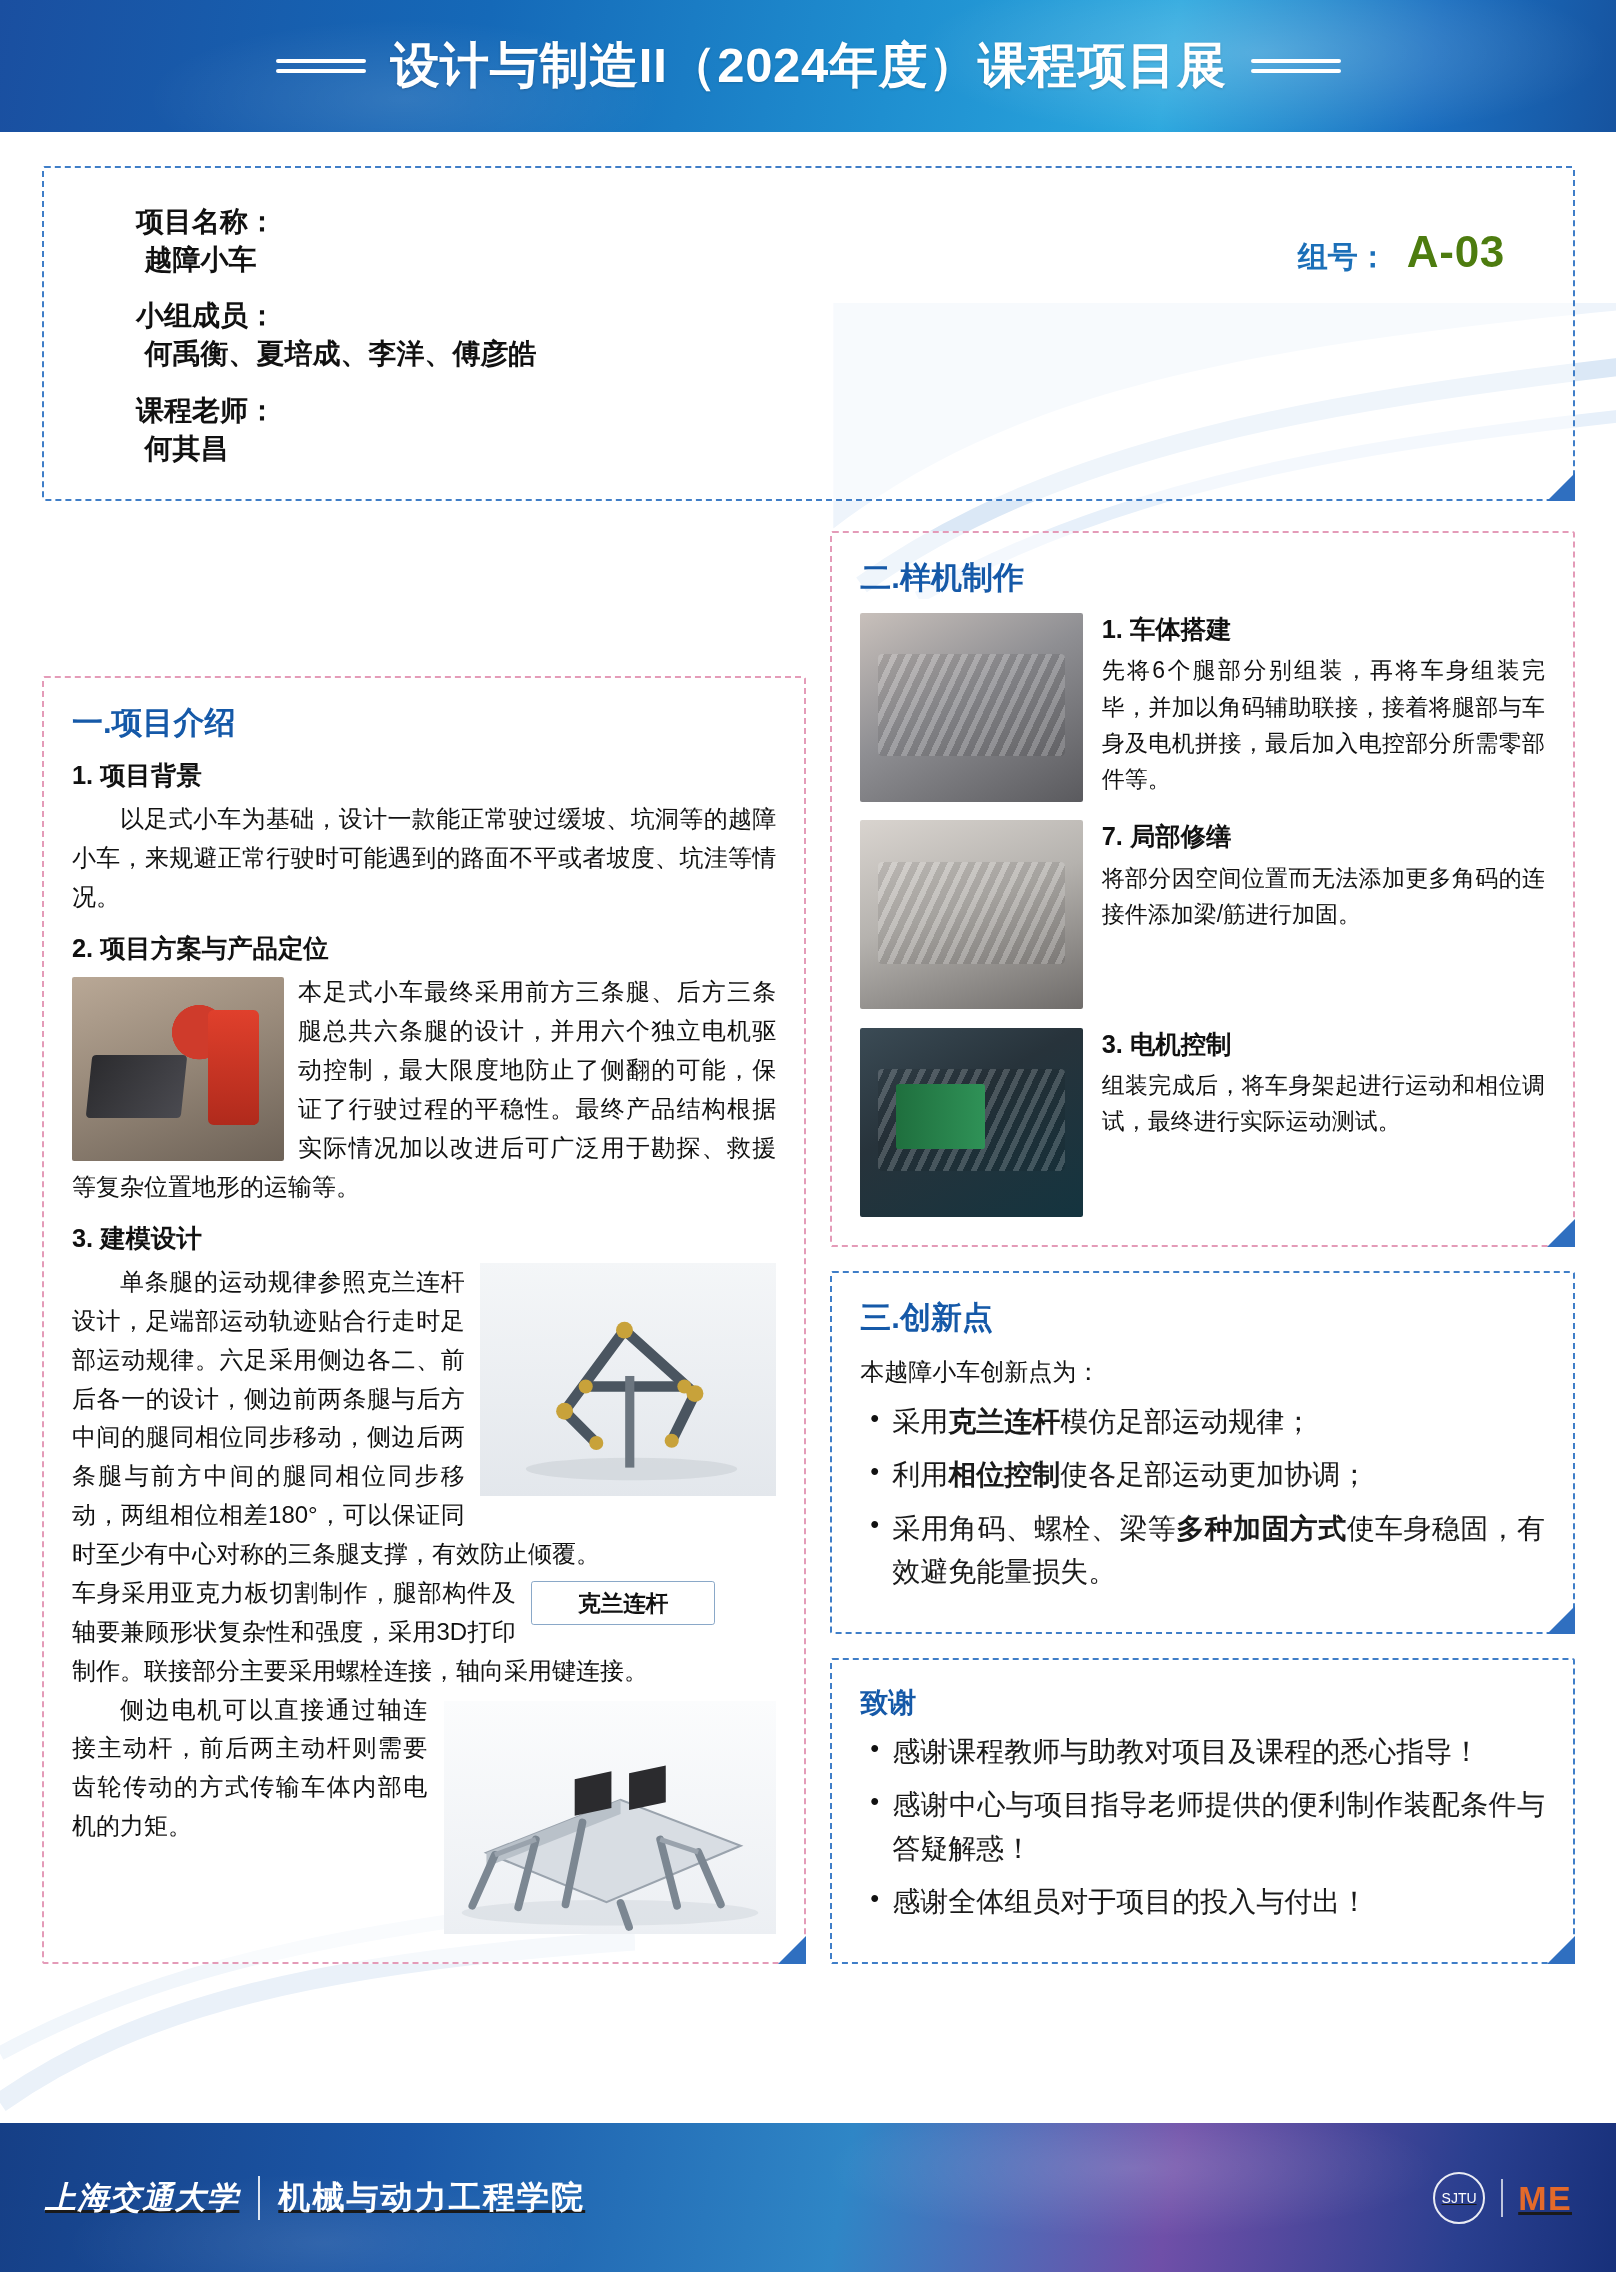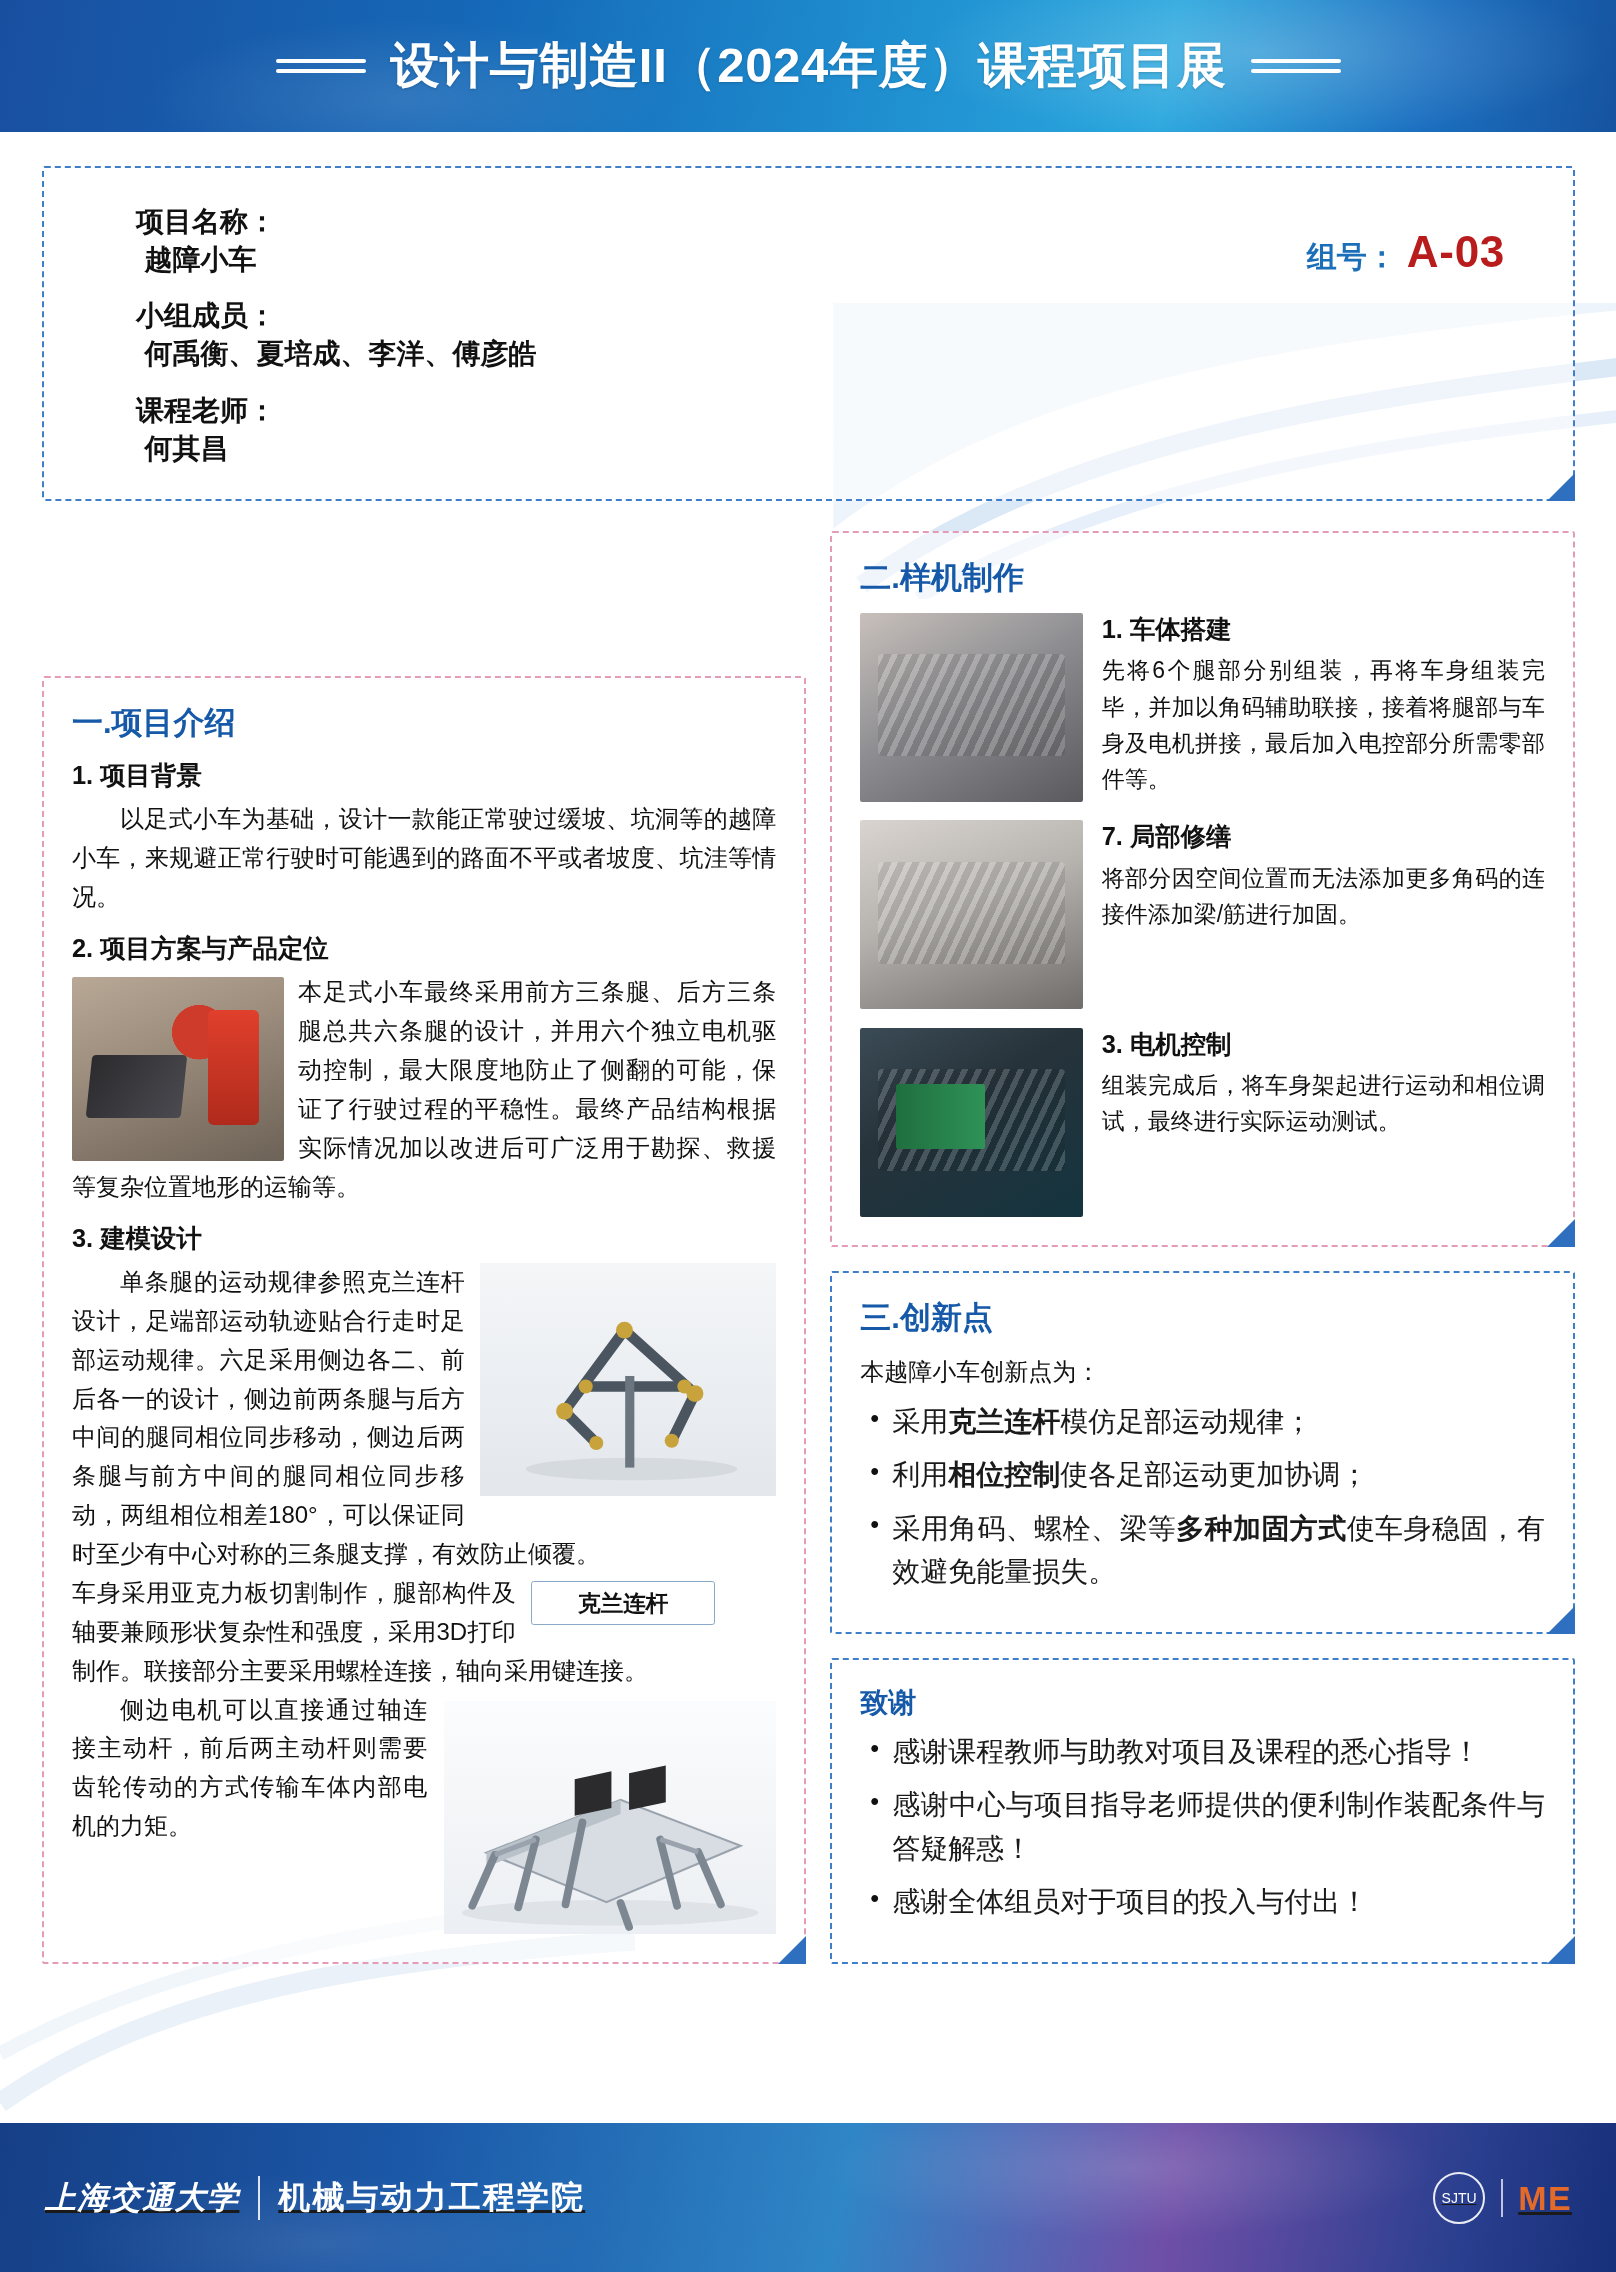--- a/index.html
+++ b/index.html
@@ -85,23 +85,23 @@
     position: absolute;
     right: -2.1px; bottom: -2.1px;
     width: 0; height: 0;
     border-left: 28px solid transparent;
     border-bottom: 28px solid #2f6fc0;
   }
   .info-rows { display: flex; flex-direction: column; gap: 18.4px; padding-left: 52px; padding-top: 7px;}
   .info-row { display: flex; align-items: flex-start; font-size: 28px; flex-direction: column; }
   .info-label { font-weight: bold; color: #111; white-space: nowrap; }
   .info-value { font-weight: bold; color: #111; margin-left: 8.5px; white-space: nowrap; }
-  .group-box { display: flex; align-items: baseline; gap: 10px; padding-right: 28px; padding-top: 31px; }
+  .group-box { display: flex; align-items: baseline; gap: 19px; padding-right: 28px; padding-top: 31px; }
   .group-label { font-size: 30px; font-weight: bold; color: #1b6fb8; }
-  .group-value { font-size: 44px; font-weight: bold; color: #b91c1c; letter-spacing: 0.7px; }
+  .group-value { font-size: 44px; font-weight: bold; color: #4d7c0f; letter-spacing: 0.7px; }
   
   .columns {
     display: flex;
     gap: 24px;
     margin-top: 30px;
     align-items: flex-end;
   }
   .col-left { width: 782px; }
   .col-right { width: 762px; display: flex; flex-direction: column; gap: 24px; }
   .panel {

